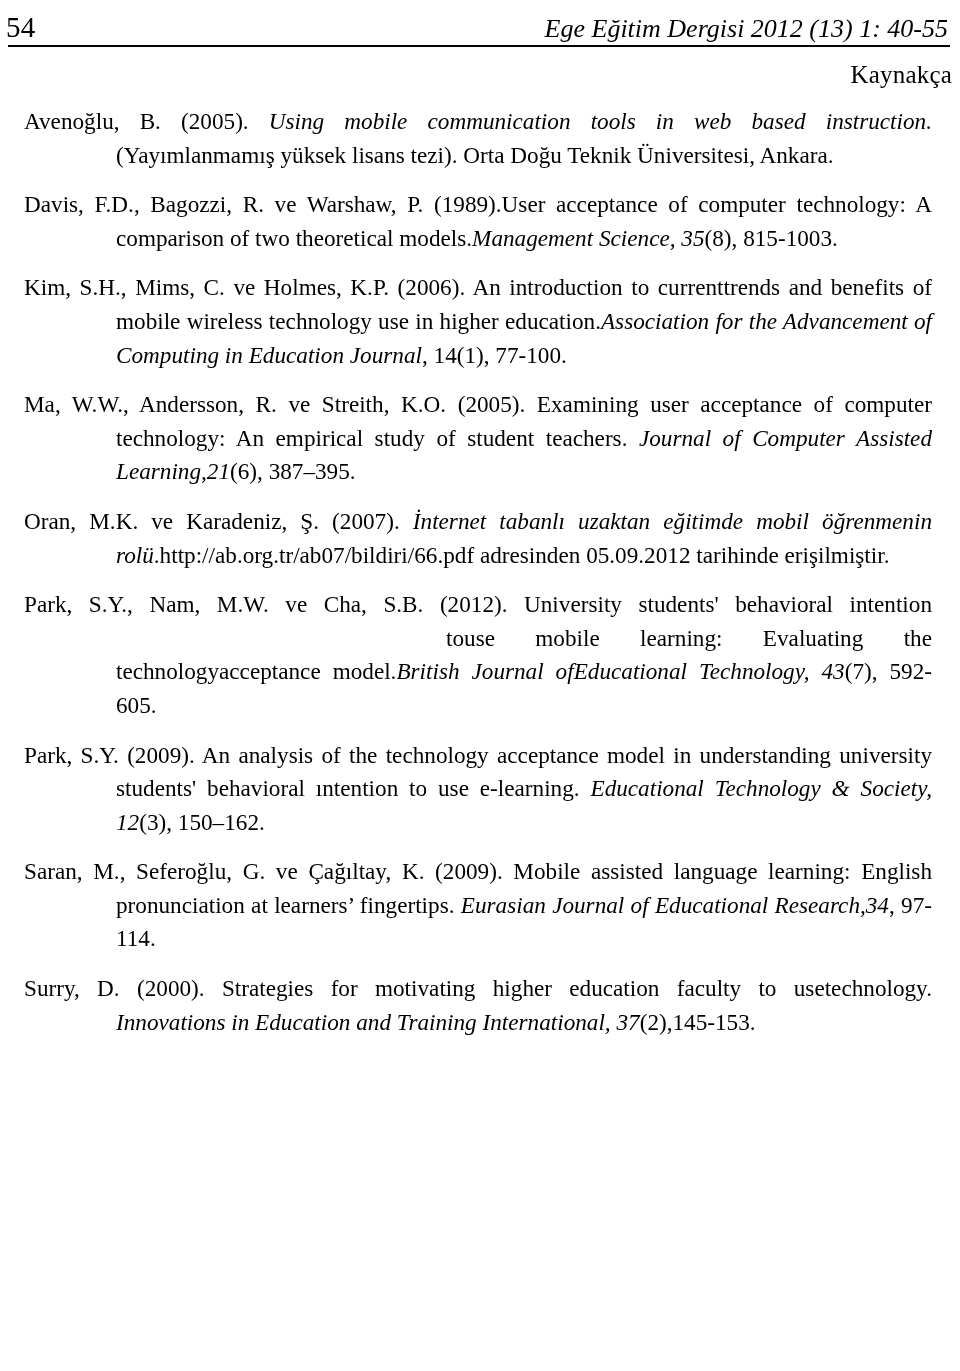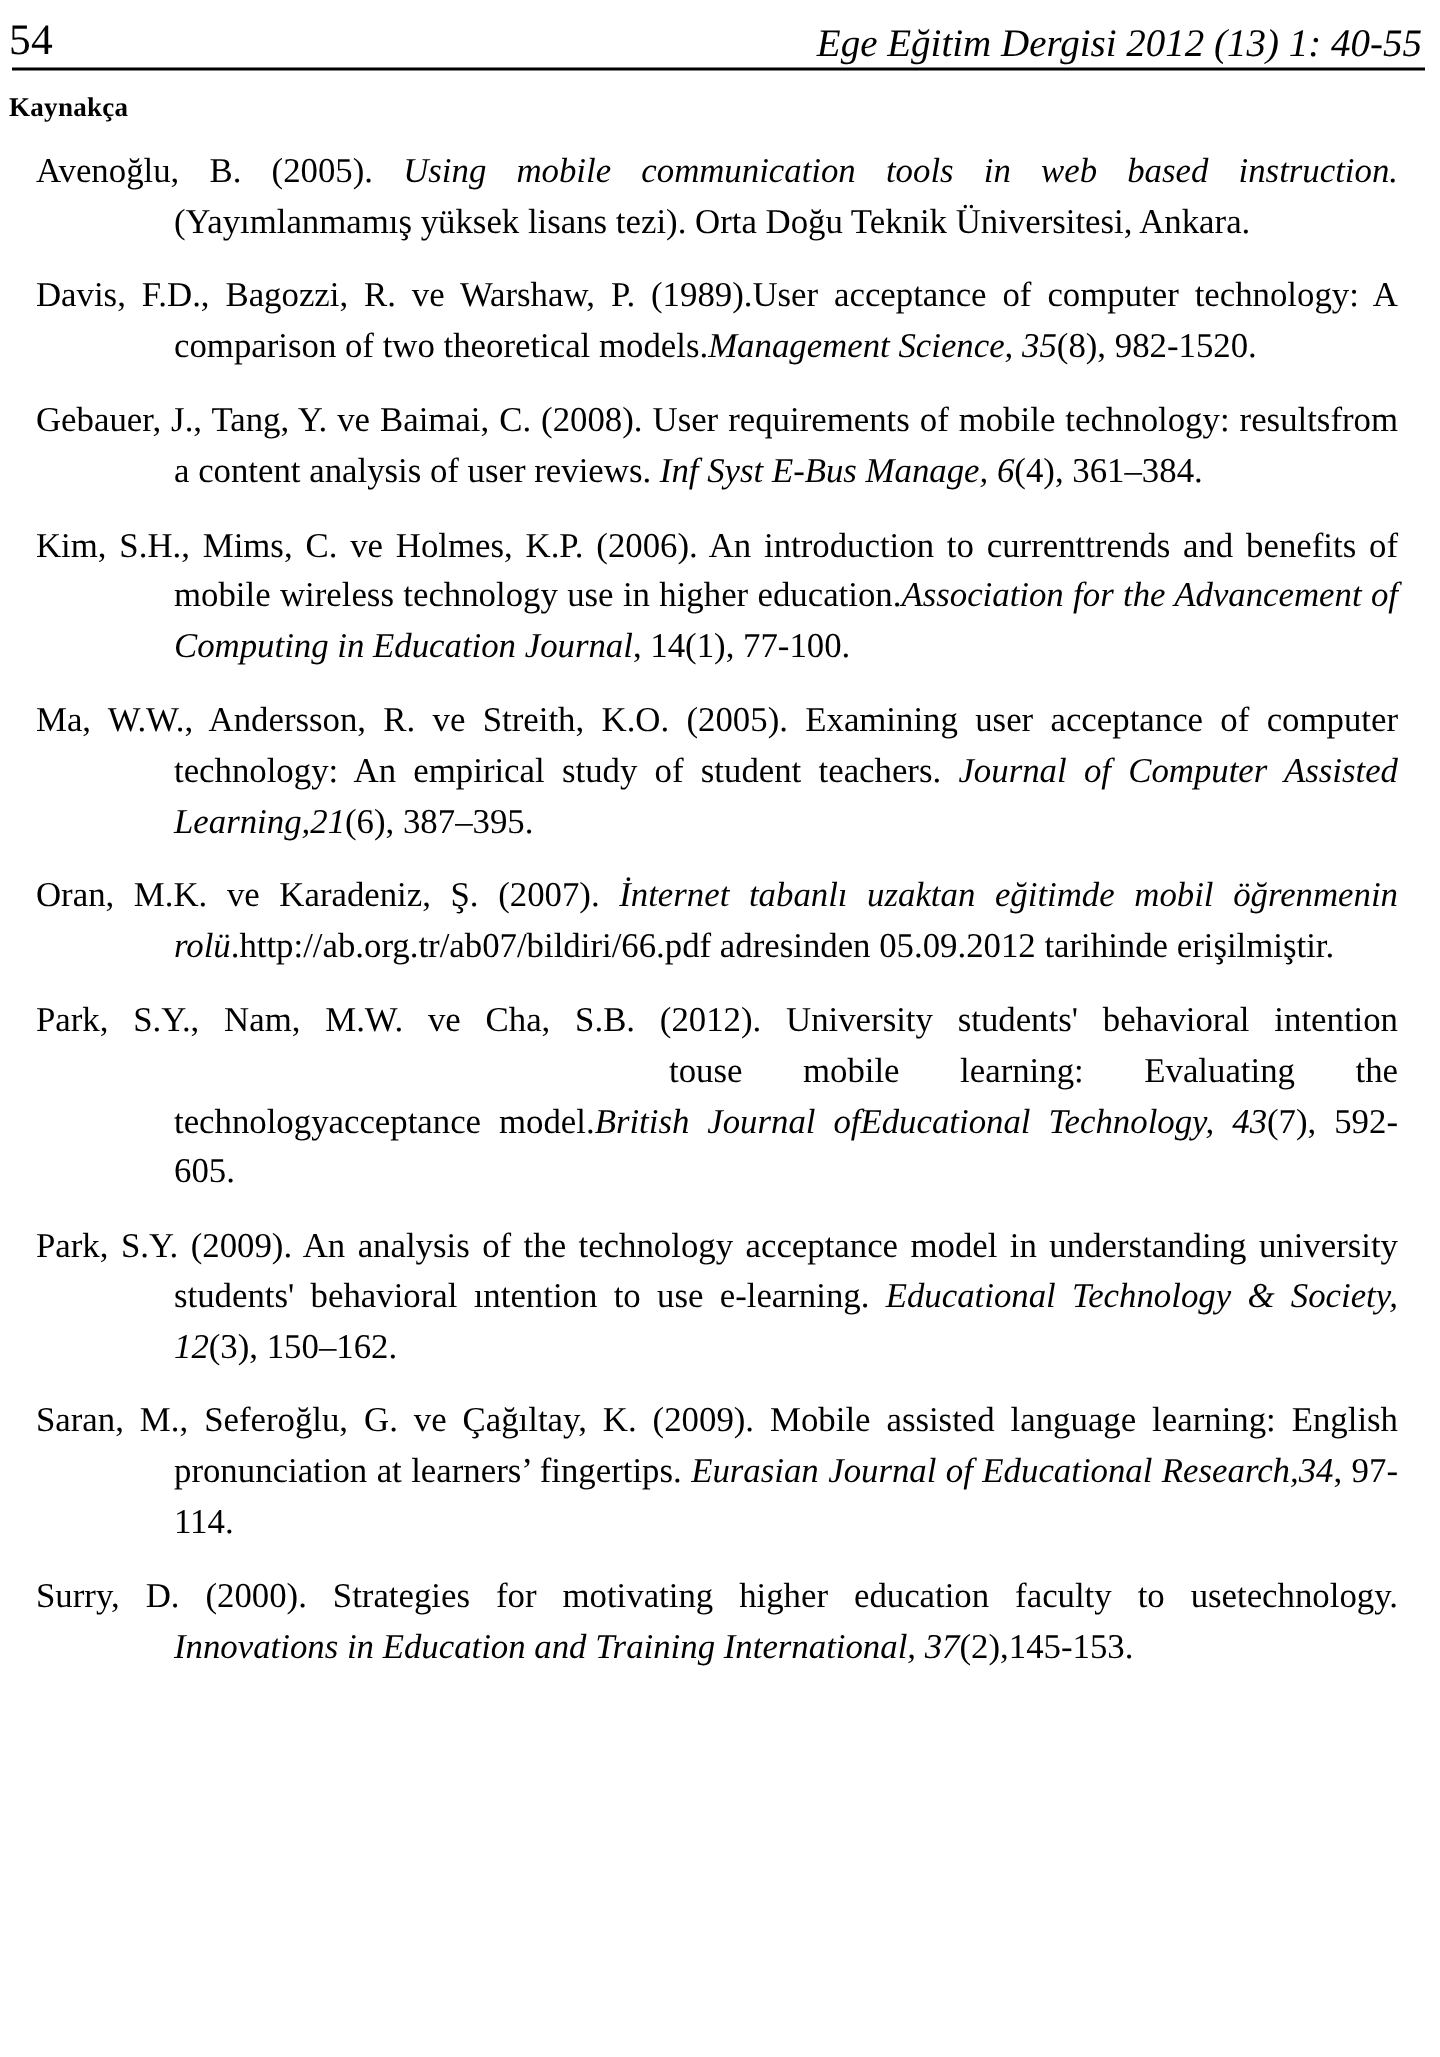--- a/index.html
+++ b/index.html
@@ -44,23 +44,23 @@
     white-space: nowrap;
   }
   .rule {
     border: 0;
     border-top: 2.2px solid #000;
     margin: 3px 2px 0 2px;
   }
 
   
   .section-heading {
-    text-align: left;
-    font-weight: bold;
-    font-size: 18px;
+    text-align: right;
+    font-weight: normal;
+    font-size: 25px;
     margin-top: 14px;
     margin-bottom: 8px;
     letter-spacing: 0.2px;
   }
 
   
   .reflist {
     margin-top: 10px;
     padding: 0 4px 0 2px;
   }
@@ -94,23 +94,22 @@
   </div>
   <hr class="rule">
 
   <div class="section-heading">Kaynakça</div>
 
   <div class="reflist">
 
     <p class="ref"><span>Avenoğlu, B. (2005). </span><i>Using mobile communication tools in web based instruction.</i><span> (Yayımlanmamış yüksek lisans tezi). Orta Doğu Teknik Üniversitesi, Ankara.</span></p>
 
 
-    <p class="ref"><span>Davis, F.D., Bagozzi, R. ve Warshaw, P. (1989).User acceptance of computer technology: A comparison of two theoretical models.</span><i>Management Science, 35</i><span>(8), 982-1520.</span></p>
+    <p class="ref"><span>Davis, F.D., Bagozzi, R. ve Warshaw, P. (1989).User acceptance of computer technology: A comparison of two theoretical models.</span><i>Management Science, 35</i><span>(8), 815-1003.</span></p>
 
-    <p class="ref"><span>Gebauer, J., Tang, Y. ve Baimai, C. (2008). User requirements of mobile technology: resultsfrom a content analysis of user reviews. </span><i>Inf Syst E-Bus Manage, 6</i><span>(4), 361–384.</span></p>
 
 
     <p class="ref"><span>Kim, S.H., Mims, C. ve Holmes, K.P. (2006). An introduction to currenttrends and benefits of mobile wireless technology use in higher education.</span><i>Association for the Advancement of Computing in Education Journal</i><span>, 14(1), 77-100.</span></p>
 
     <p class="ref"><span>Ma, W.W., Andersson, R. ve Streith, K.O. (2005). Examining user acceptance of computer technology: An empirical study of student teachers. </span><i>Journal of Computer Assisted Learning,21</i><span>(6), 387–395.</span></p>
 
     <p class="ref"><span>Oran, M.K. ve Karadeniz, Ş. (2007). </span><i>İnternet tabanlı uzaktan eğitimde mobil öğrenmenin rolü</i><span>.http://ab.org.tr/ab07/bildiri/66.pdf adresinden 05.09.2012 tarihinde erişilmiştir.</span></p>
 
     <p class="ref"><span>Park, S.Y., Nam, M.W. ve Cha, S.B. (2012). University students' behavioral intention</span><span class="wide-gap"></span><span>touse mobile learning: Evaluating the technologyacceptance model.</span><i>British Journal ofEducational Technology, 43</i><span>(7), 592-605.</span></p>
 

